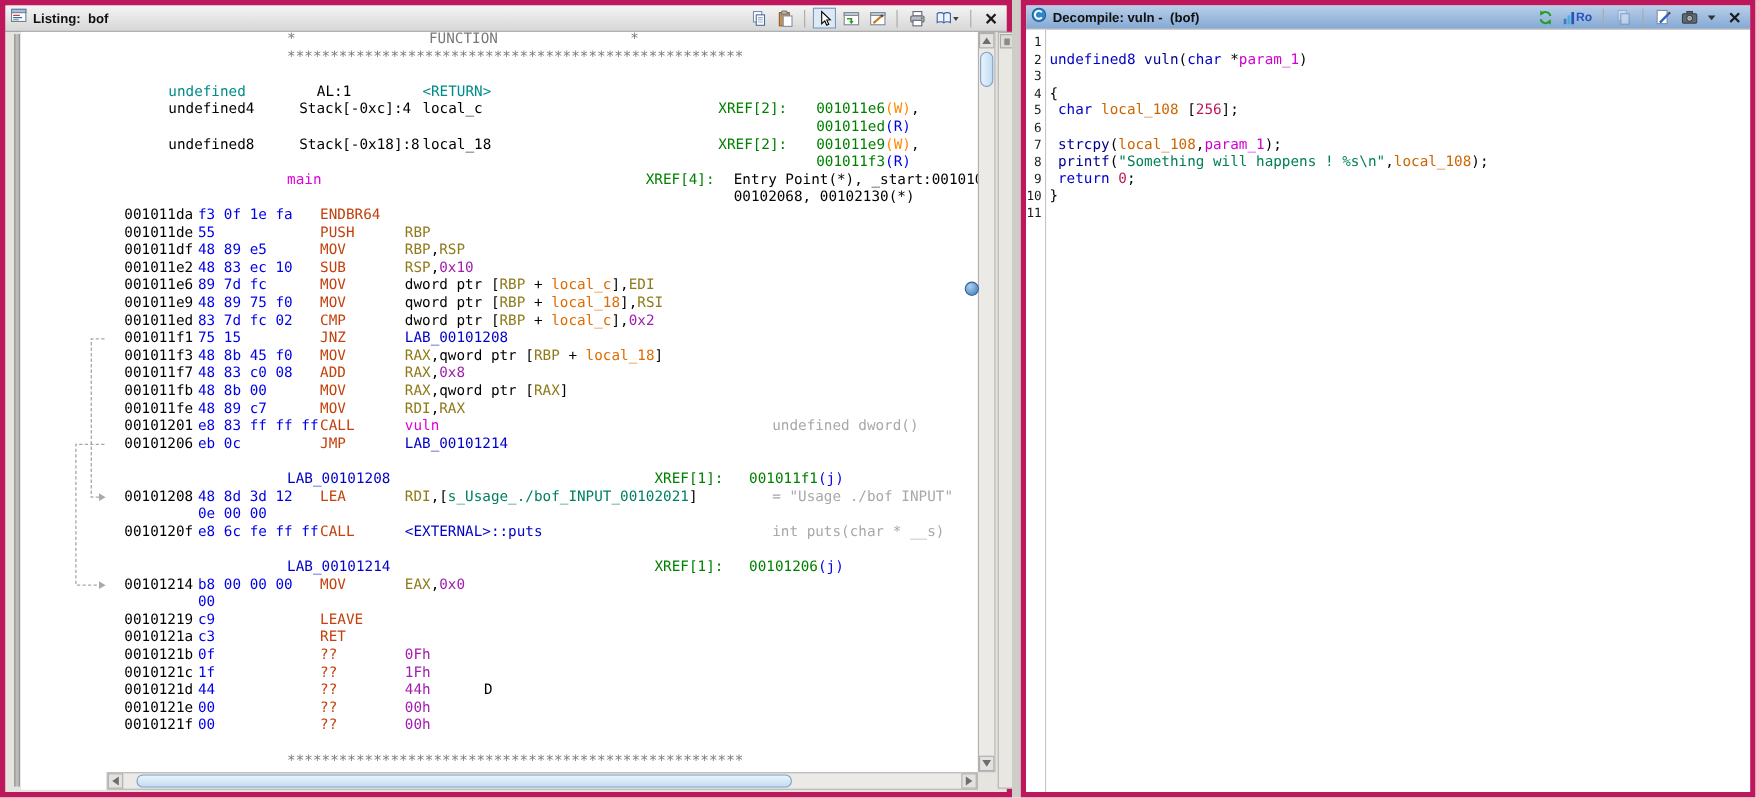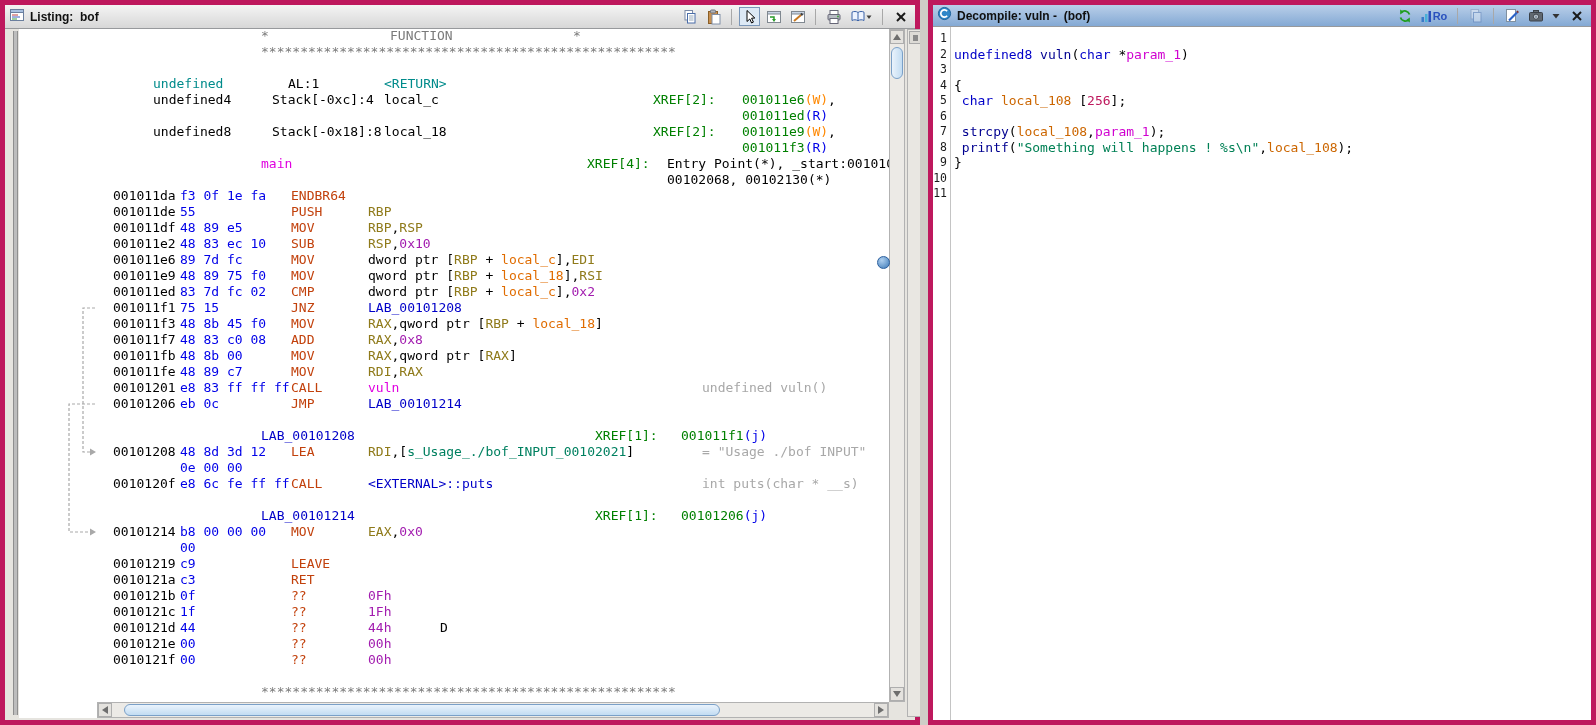--- a/index.html
+++ b/index.html
@@ -293,21 +293,21 @@
             <span class="lcell" style="left: 16px;"><span class="tk tk-ad">001011fe</span></span>
             <span class="lcell" style="left: 83px;"><span class="tk tk-by">48 89 c7</span></span>
             <span class="lcell" style="left: 194px;"><span class="tk tk-mn">MOV</span></span>
             <span class="lcell" style="left: 271px;"><span class="tk tk-rg">RDI</span><span class="tk tk-pl">,</span><span class="tk tk-rg">RAX</span></span>
           </div>
           <div class="lrow" style="top: 351px;">
             <span class="lcell" style="left: 16px;"><span class="tk tk-ad">00101201</span></span>
             <span class="lcell" style="left: 83px;"><span class="tk tk-by">e8 83 ff ff ff</span></span>
             <span class="lcell" style="left: 194px;"><span class="tk tk-mn">CALL</span></span>
             <span class="lcell" style="left: 271px;"><span class="tk tk-fn">vuln</span></span>
-            <span class="lcell" style="left: 605px;"><span class="tk tk-gr">undefined vuln()</span></span>
+            <span class="lcell" style="left: 605px;"><span class="tk tk-gr">undefined dword()</span></span>
           </div>
           <div class="lrow" style="top: 367px;">
             <span class="lcell" style="left: 16px;"><span class="tk tk-ad">00101206</span></span>
             <span class="lcell" style="left: 83px;"><span class="tk tk-by">eb 0c</span></span>
             <span class="lcell" style="left: 194px;"><span class="tk tk-mn">JMP</span></span>
             <span class="lcell" style="left: 271px;"><span class="tk tk-lb">LAB_00101214</span></span>
           </div>
           <div class="lrow" style="top: 399px;">
             <span class="lcell" style="left: 164px;"><span class="tk tk-lb">LAB_00101208</span></span>
             <span class="lcell" style="left: 498px;"><span class="tk tk-xr">XREF[1]:</span></span>
@@ -500,19 +500,20 @@
         </div>
       <div class="code" id="decomp-code">
           <div class="cline"></div>
           <div class="cline"><span class="tk dk-ty">undefined8</span><span class="tk dk-pl"> </span><span class="tk dk-fn">vuln</span><span class="tk dk-pl">(</span><span class="tk dk-ty">char</span><span class="tk dk-pl"> *</span><span class="tk dk-pm">param_1</span><span class="tk dk-pl">)</span></div>
           <div class="cline"></div>
           <div class="cline"><span class="tk dk-pl">{</span></div>
           <div class="cline"><span class="tk dk-pl"> </span><span class="tk dk-ty">char</span><span class="tk dk-pl"> </span><span class="tk dk-vr">local_108</span><span class="tk dk-pl"> [</span><span class="tk dk-ct">256</span><span class="tk dk-pl">];</span></div>
           <div class="cline"></div>
           <div class="cline"><span class="tk dk-pl"> </span><span class="tk dk-fn">strcpy</span><span class="tk dk-pl">(</span><span class="tk dk-vr">local_108</span><span class="tk dk-pl">,</span><span class="tk dk-pm">param_1</span><span class="tk dk-pl">);</span></div>
           <div class="cline"><span class="tk dk-pl"> </span><span class="tk dk-fn">printf</span><span class="tk dk-pl">(</span><span class="tk dk-st">"Something will happens ! %s\n"</span><span class="tk dk-pl">,</span><span class="tk dk-vr">local_108</span><span class="tk dk-pl">);</span></div>
+          <div class="cline"><span class="tk dk-pl"> </span><span class="tk dk-kw">return</span><span class="tk dk-pl"> </span><span class="tk dk-ct">0</span><span class="tk dk-pl">;</span></div>
           <div class="cline"><span class="tk dk-pl">}</span></div>
           <div class="cline"></div>
         </div>
     </div>
   </section>
 
 </div>
 
 </body></html>

